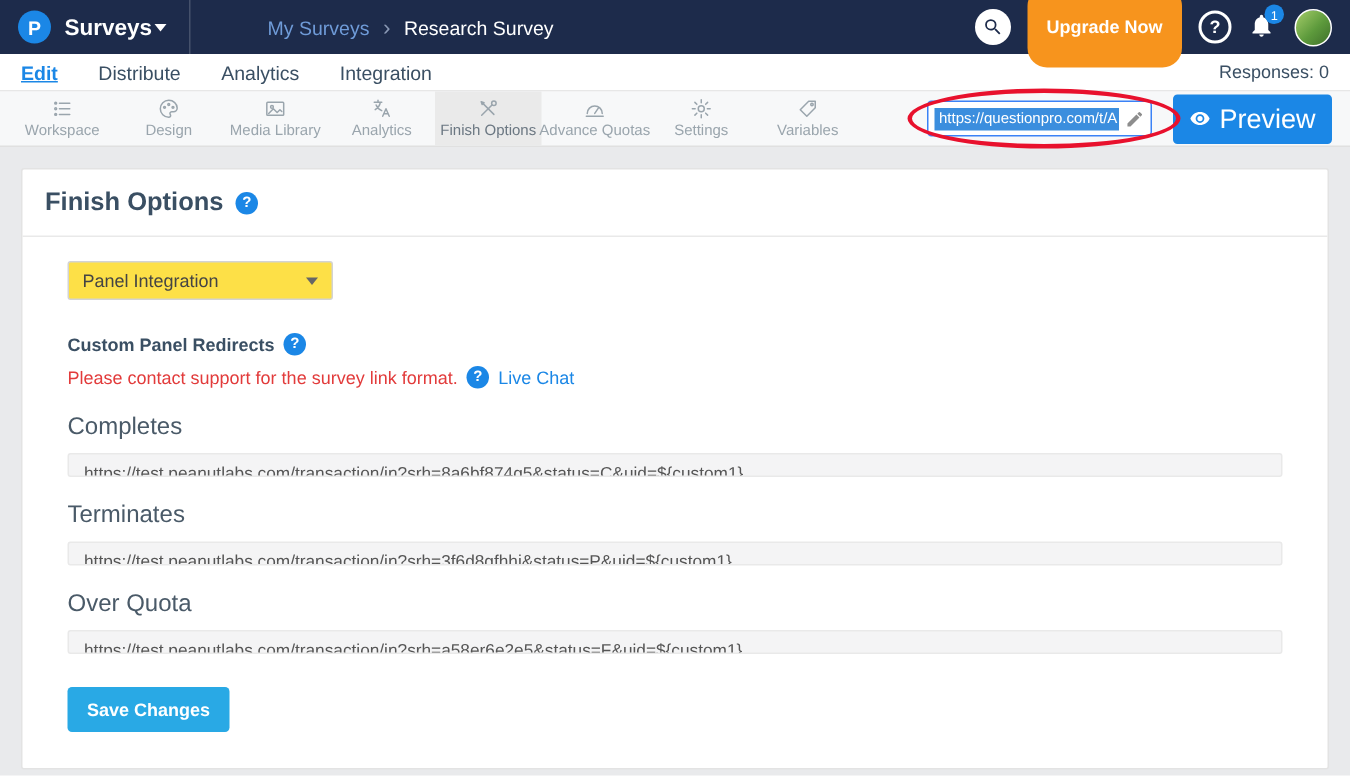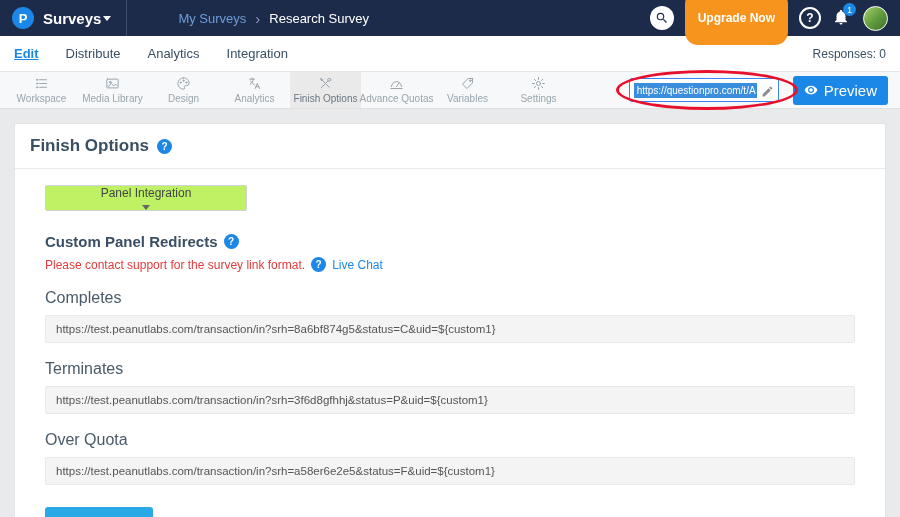--- a/index.html
+++ b/index.html
@@ -27,21 +27,21 @@
                  font-size:12px; font-weight:bold; display:flex; align-items:center; justify-content:center; cursor:pointer; }
   .bell-wrap { position:relative; cursor:pointer; width:20px; height:20px; }
   .bell-wrap svg { width:18px; height:18px; fill:#fff; }
   .bell-badge { position:absolute; top:-5px; right:-4px; min-width:13px; height:13px; border-radius:7px;
                 background:#1b87e6; color:#fff; font-size:8.5px; display:flex; align-items:center;
                 justify-content:center; padding:0 2px; }
   .avatar { width:25px; height:25px; border-radius:50%; border:1px solid #fff;
             background:linear-gradient(135deg,#a6ce6a 0%,#5d9a3c 55%,#3e6f2a 100%); cursor:pointer; }
 
   
-  .subnav { height:36px; background:#fff; border-bottom:1px solid #e7e7e7; display:flex;
+  .subnav { height:25px; background:#fff; border-bottom:1px solid #e7e7e7; display:flex;
             align-items:center; padding:0 14px; gap:27px; }
   .subnav .tab { font-size:13px; color:#3a4f63; cursor:pointer; }
   .subnav .tab.active { color:#1b87e6; text-decoration:underline; font-weight:bold; }
   .responses { margin-left:auto; font-size:12px; color:#3a4f63; }
 
   
   .toolbar { height:37px; background:#f7f8f9; border-bottom:1px solid #e0e0e0; display:flex;
              align-items:stretch; padding:0 6px; }
   .tool { width:71px; display:flex; flex-direction:column; align-items:center; justify-content:center;
           gap:2px; cursor:pointer; }
@@ -54,44 +54,44 @@
   .url-wrap { position:relative; }
   .urlbox { width:150px; height:24px; background:#fff; border:1px solid #3b82f6; border-radius:3px;
             display:flex; align-items:center; padding:0 4px; gap:4px; }
   .urltext { flex:1; background:#3b8ede; color:#fff; font-size:10px; padding:2px 3px;
              white-space:nowrap; overflow:hidden; }
   .pencil { width:13px; height:13px; cursor:pointer; }
   .pencil svg { width:13px; height:13px; fill:#8d8d8d; }
   .red-oval { position:absolute; left:-13px; top:-8px; width:182px; height:40px;
               border:3px solid #e8112d; border-radius:50%; pointer-events:none; }
   .preview-btn { display:flex; align-items:center; gap:6px; background:#1b87e6; color:#fff;
-                 border:none; border-radius:3px; padding:6px 11px; font-size:15px; cursor:pointer; }
+                 border:none; border-radius:3px; padding:6px 11px; font-size:18px; cursor:pointer; }
   .preview-btn svg { width:14px; height:14px; fill:#fff; }
 
   
   .content { padding:14px; }
   .card { background:#fff; border:1px solid #e3e3e3; border-radius:2px; }
   .card-title-row { display:flex; align-items:center; gap:8px; padding:12px 15px; }
   .card-title { font-size:17px; color:#3a4f63; font-weight:bold; }
   .qbadge { width:15px; height:15px; border-radius:50%; background:#1b87e6; color:#fff; font-size:10px;
             font-weight:bold; display:inline-flex; align-items:center; justify-content:center; cursor:pointer; }
   .card-divider { height:1px; background:#e9e9e9; }
   .card-body { padding:16px 30px 24px 30px; }
-  .select-box { width:202px; height:26px; background:#bef264; border:1px solid #d3d3d3; border-radius:2px;
+  .select-box { width:177px; height:26px; background:#fde047; border:1px solid #d3d3d3; border-radius:2px;
                 display:flex; align-items:center; justify-content:space-between; padding:0 9px;
-                font-size:12px; color:#444; cursor:pointer;flex-direction:column; }
+                font-size:12px; color:#444; cursor:pointer; }
   .caret-down-g { width:0; height:0; border-left:4px solid transparent; border-right:4px solid transparent;
                   border-top:5px solid #666; }
   .section-row { display:flex; align-items:center; gap:6px; margin-top:22px; }
-  .section-label { font-size:15px; font-weight:bold; color:#3a4f63; }
+  .section-label { font-size:12px; font-weight:bold; color:#3a4f63; }
   .note-row { display:flex; align-items:center; gap:6px; margin-top:7px; }
   .note-text { font-size:12px; color:#e23b3b; }
   .livechat-link { font-size:12px; color:#1b87e6; cursor:pointer; }
   .field-label { font-size:16px; color:#4a5a68; margin-top:17px; }
-  .field-box { margin-top:8px; height:28px; line-height:26px; background:#f4f4f5; border:1px solid #e9e9e9;
+  .field-box { margin-top:8px; height:16px; line-height:26px; background:#f4f4f5; border:1px solid #e9e9e9;
                border-radius:2px; padding:0 10px; font-size:11.5px; color:#555; white-space:nowrap;
                overflow:hidden; cursor:text; }
   .save-btn { margin-top:22px; background:#29a9e5; color:#fff; border:none; border-radius:3px;
               padding:8px 13px; font-size:12px; font-weight:bold; cursor:pointer; }
 </style>
 </head>
 <body>
 
 <header class="topbar">
   <div class="logo-circle">P</div>
@@ -139,39 +139,39 @@
       <circle cx="5" cy="12" r="1"></circle>
         <line x1="9" y1="12" x2="20" y2="12"></line>
       <circle cx="5" cy="18" r="1"></circle>
         <line x1="9" y1="18" x2="20" y2="18"></line>
     </svg>
     <span class="lbl">Workspace</span>
   </div>
 
   <div class="tool">
     <svg viewBox="0 0 24 24">
-      <rect x="3" y="5" width="18" height="14" rx="1"></rect>
-      <circle cx="8.5" cy="10" r="1.5"></circle>
-      <path d="M5 17l5-5 4 4 3-3 2 2"></path>
-    </svg>
-    <span class="lbl">Media Library</span>
-  </div>
-
-  <div class="tool">
-    <svg viewBox="0 0 24 24">
       <path d="M12 3a9 9 0 1 0 0 18c1.4 0 2-.8 2-1.7 0-.9-.7-1.4-.7-2.3 0-1 .8-1.8 2-1.8H17a4 4 0 0 0 4-4C21 6.7 17 3 12 3z"></path>
       <circle cx="7.5" cy="10.5" r="1"></circle>
         <circle cx="12" cy="7.5" r="1"></circle>
         <circle cx="16.5" cy="10.5" r="1"></circle>
     </svg>
     <span class="lbl">Design</span>
   </div>
 
   <div class="tool">
     <svg viewBox="0 0 24 24">
+      <rect x="3" y="5" width="18" height="14" rx="1"></rect>
+      <circle cx="8.5" cy="10" r="1.5"></circle>
+      <path d="M5 17l5-5 4 4 3-3 2 2"></path>
+    </svg>
+    <span class="lbl">Media Library</span>
+  </div>
+
+  <div class="tool">
+    <svg viewBox="0 0 24 24">
       <path d="M4 5h8M8 3v2M5 13c2.5-1.5 5-4.5 5.5-8M6 8c1 2.5 3.5 5 6 6"></path>
       <path d="M13 20l3.5-8 3.5 8M14.3 17.2h4.4"></path>
     </svg>
     <span class="lbl">Analytics</span>
   </div>
 
   <div class="tool active">
     <svg viewBox="0 0 24 24">
       <path d="M5 19L16 8"></path>
         <circle cx="18" cy="6" r="2.4"></circle>
@@ -185,32 +185,32 @@
     <svg viewBox="0 0 24 24">
       <path d="M4 17a8 8 0 0 1 16 0"></path>
       <line x1="12" y1="17" x2="16" y2="11"></line>
       <line x1="3" y1="20" x2="21" y2="20"></line>
     </svg>
     <span class="lbl">Advance Quotas</span>
   </div>
 
   <div class="tool">
     <svg viewBox="0 0 24 24">
+      <circle cx="12" cy="12" r="3.2"></circle>
+      <path d="M12 2.5v3M12 18.5v3M2.5 12h3M18.5 12h3M5.2 5.2l2.1 2.1M16.7 16.7l2.1 2.1M18.8 5.2l-2.1 2.1M7.3 16.7l-2.1 2.1"></path>
+    </svg>
+    <span class="lbl">Settings</span>
+  </div>
+
+  <div class="tool">
+    <svg viewBox="0 0 24 24">
       <path d="M20 4h-7L4 13l7 7 9-9V4z"></path>
       <circle cx="16.5" cy="7.5" r="1.3"></circle>
     </svg>
     <span class="lbl">Variables</span>
-  </div>
-
-  <div class="tool">
-    <svg viewBox="0 0 24 24">
-      <circle cx="12" cy="12" r="3.2"></circle>
-      <path d="M12 2.5v3M12 18.5v3M2.5 12h3M18.5 12h3M5.2 5.2l2.1 2.1M16.7 16.7l2.1 2.1M18.8 5.2l-2.1 2.1M7.3 16.7l-2.1 2.1"></path>
-    </svg>
-    <span class="lbl">Settings</span>
   </div>
 
   <div class="toolbar-right">
     <div class="url-wrap">
       <div class="urlbox">
         <span class="urltext">https://questionpro.com/t/A</span>
         <span class="pencil">
           <svg viewBox="0 0 24 24">
               <path d="M3 17.25V21h3.75L17.81 9.94l-3.75-3.75L3 17.25zM20.71 7.04a1 1 0 0 0 0-1.41l-2.34-2.34a1 1 0 0 0-1.41 0l-1.83 1.83 3.75 3.75 1.83-1.83z"></path>
             </svg>

